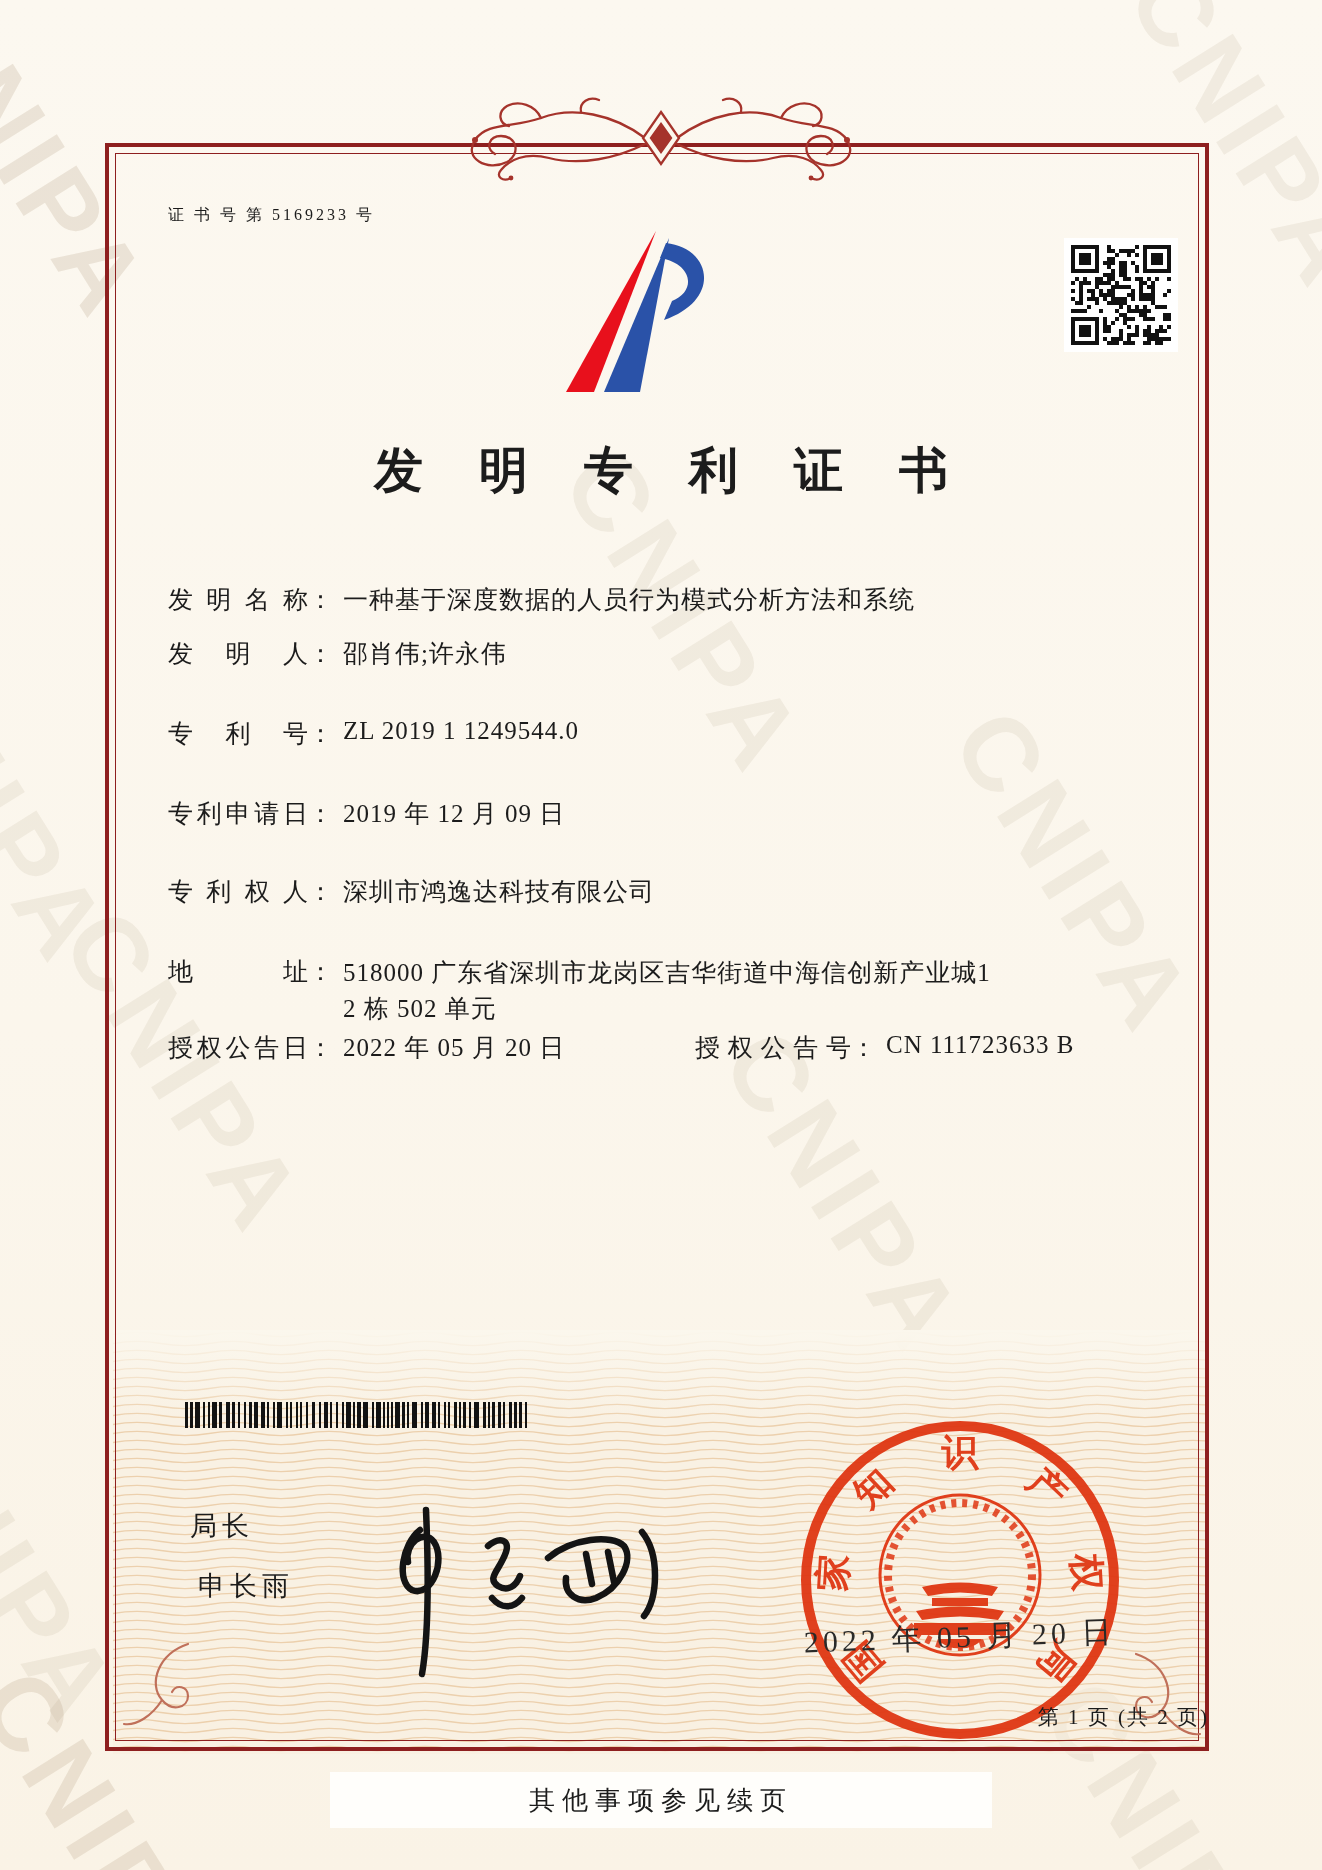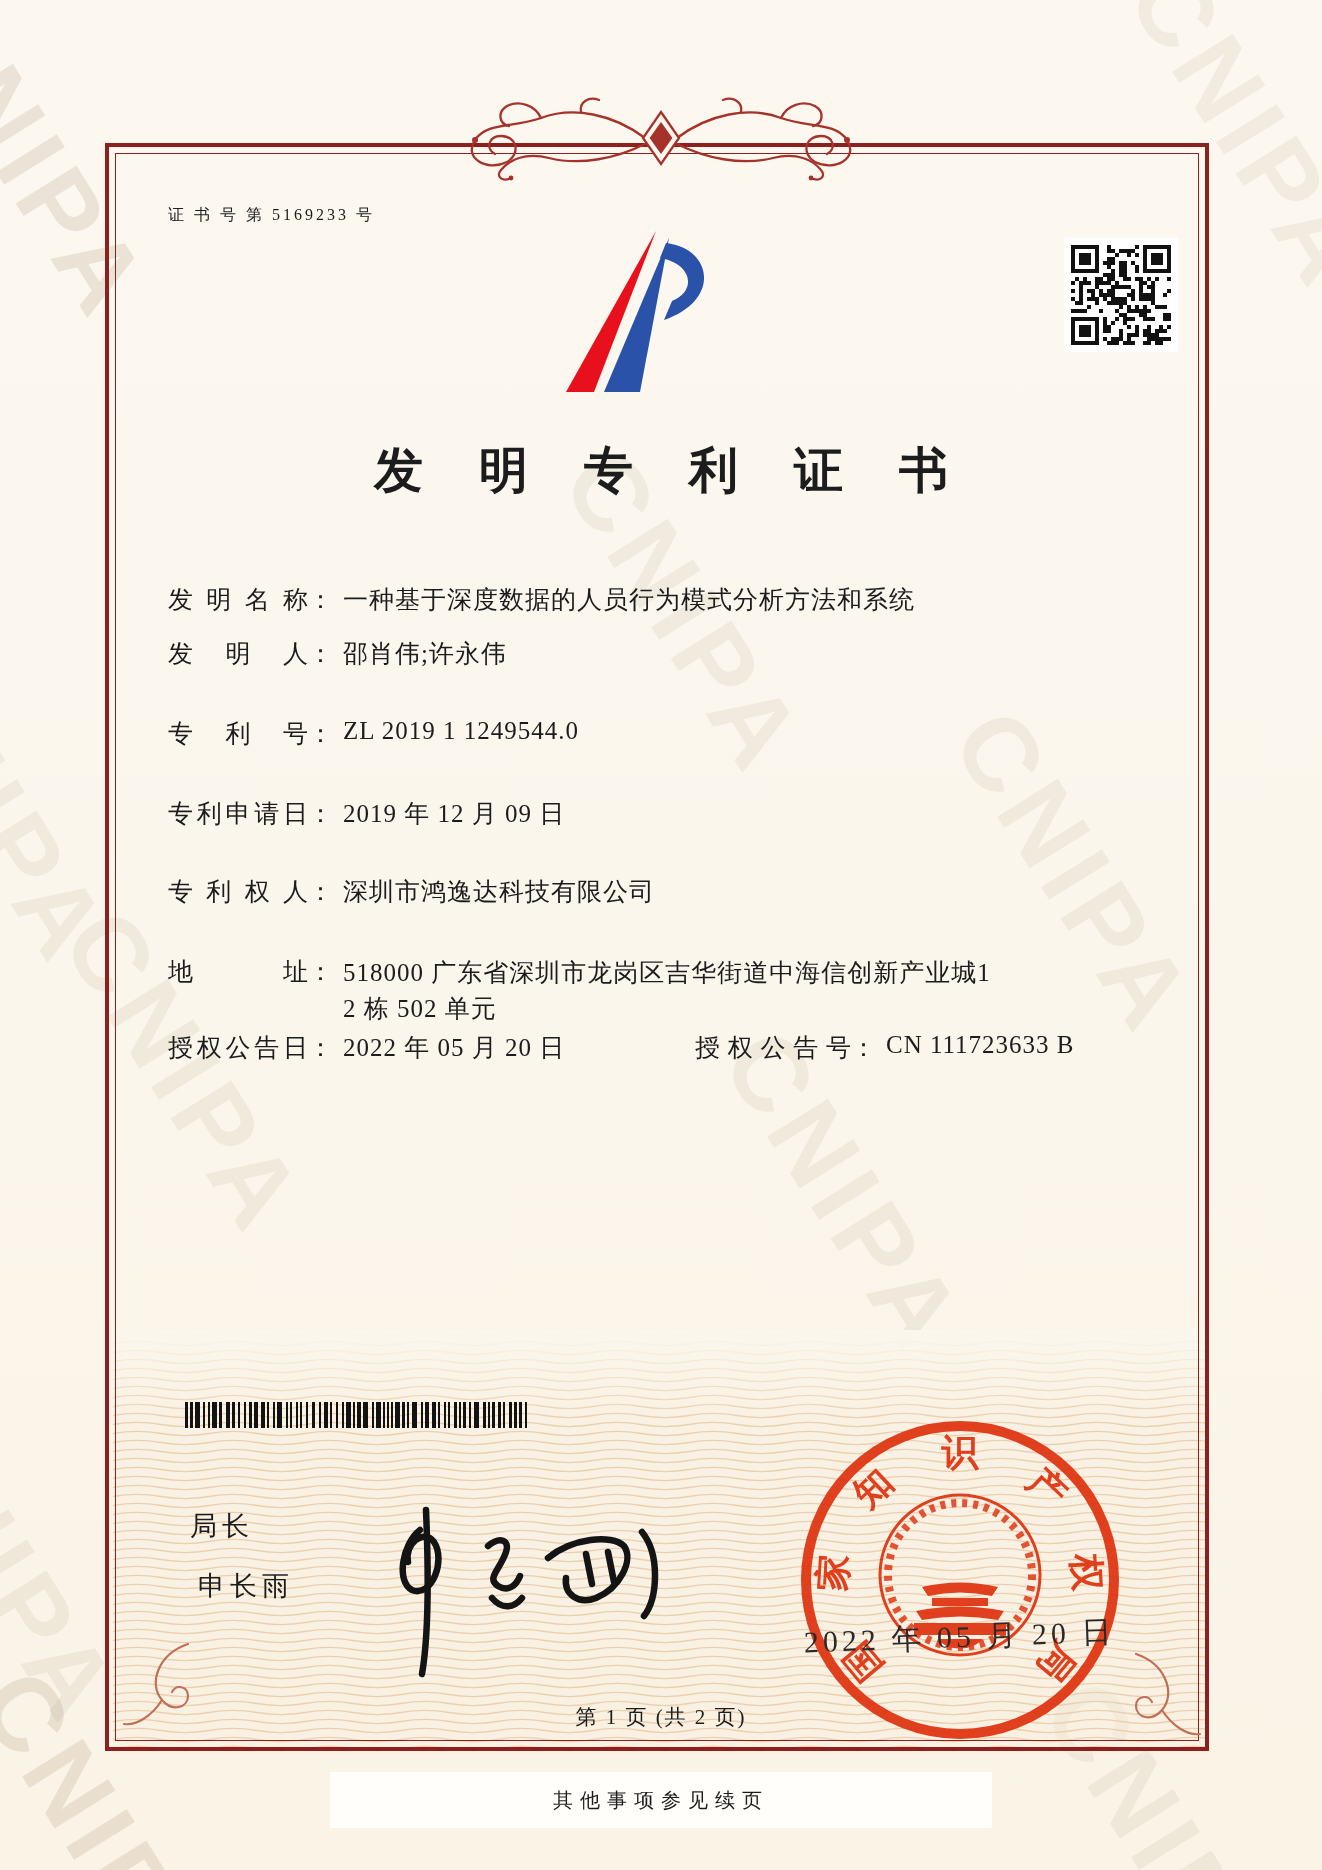--- a/index.html
+++ b/index.html
@@ -35,24 +35,24 @@
   .lbl.wide{width:156px;}
   .colon{display:inline-block; vertical-align:top;}
   .val{display:inline-block; margin-left:10px; vertical-align:top; letter-spacing:1px;}
   .val.addr{white-space:normal; width:880px; line-height:36px;}
   .grp2{position:absolute; left:527px; top:0;}
   .bodytext{left:168px; top:1086px; width:1002px; font-size:24px; line-height:40px; text-align:justify;}
   .bodytext p{margin:0; text-indent:2em; letter-spacing:0.5px;}
   .waveband{left:113px; top:1330px; width:1096px; height:424px;}
   .sig-role{left:190px; top:1508px; font-size:27px; letter-spacing:5px;}
   .sig-name{left:190px; top:1568px; font-size:27px; letter-spacing:5px;margin-left:8px;}
-  .pageinfo{left:113px; top:1703px; width:1096px; text-align:center; font-size:21px; letter-spacing:2px;}
+  .pageinfo{left:113px; top:1703px; width:1096px; text-align:right; font-size:21px; letter-spacing:2px;}
   .bottomstrip{left:330px; top:1772px; width:662px; height:56px; background:#fffefb;
     display:flex; align-items:center; justify-content:center;}
-  .bottomstrip span{font-size:20px; letter-spacing:7px;}
+  .bottomstrip span{font-size:26px; letter-spacing:7px;}
   .seal-char{font:700 37px "Liberation Serif","DejaVu Serif",serif; fill:var(--seal);
     text-anchor:middle; dominant-baseline:middle;}
   .seal-date{font:400 30px "Liberation Serif","DejaVu Serif",serif; fill:#1b1b1b;
     text-anchor:middle; letter-spacing:4px;}
   svg{display:block;}
 </style>
 </head>
 <body>
 
 <div id="certificate">

